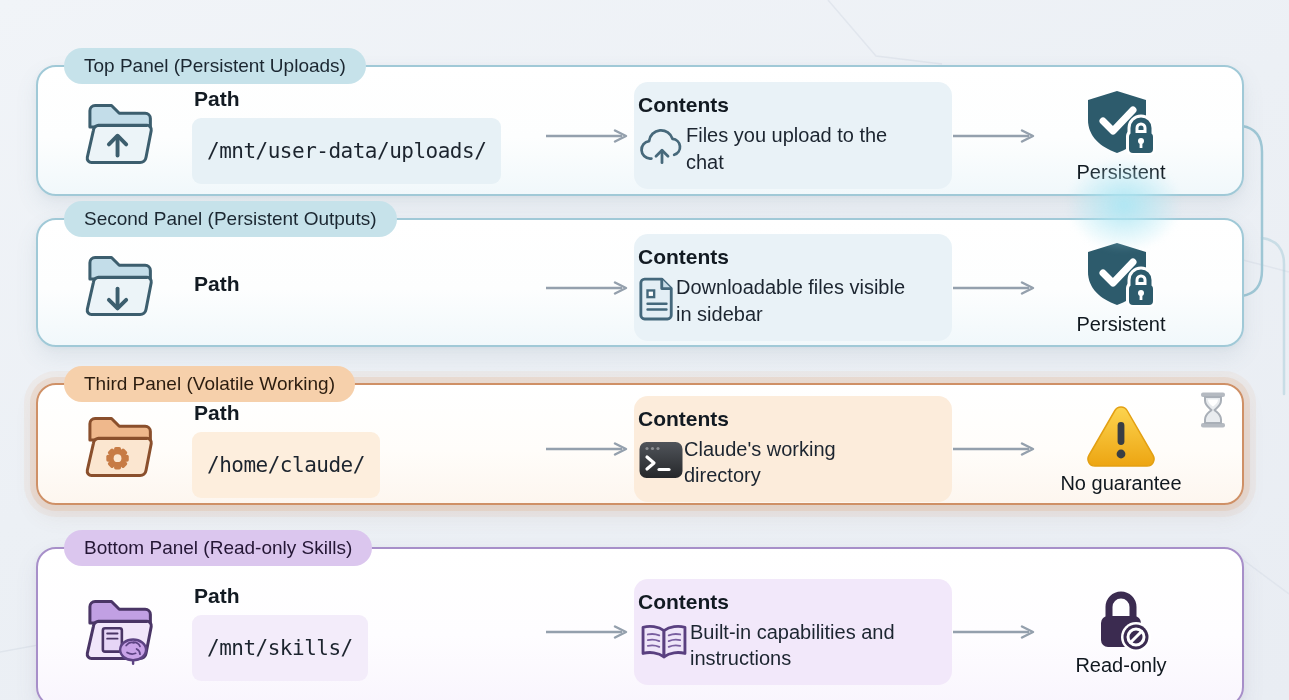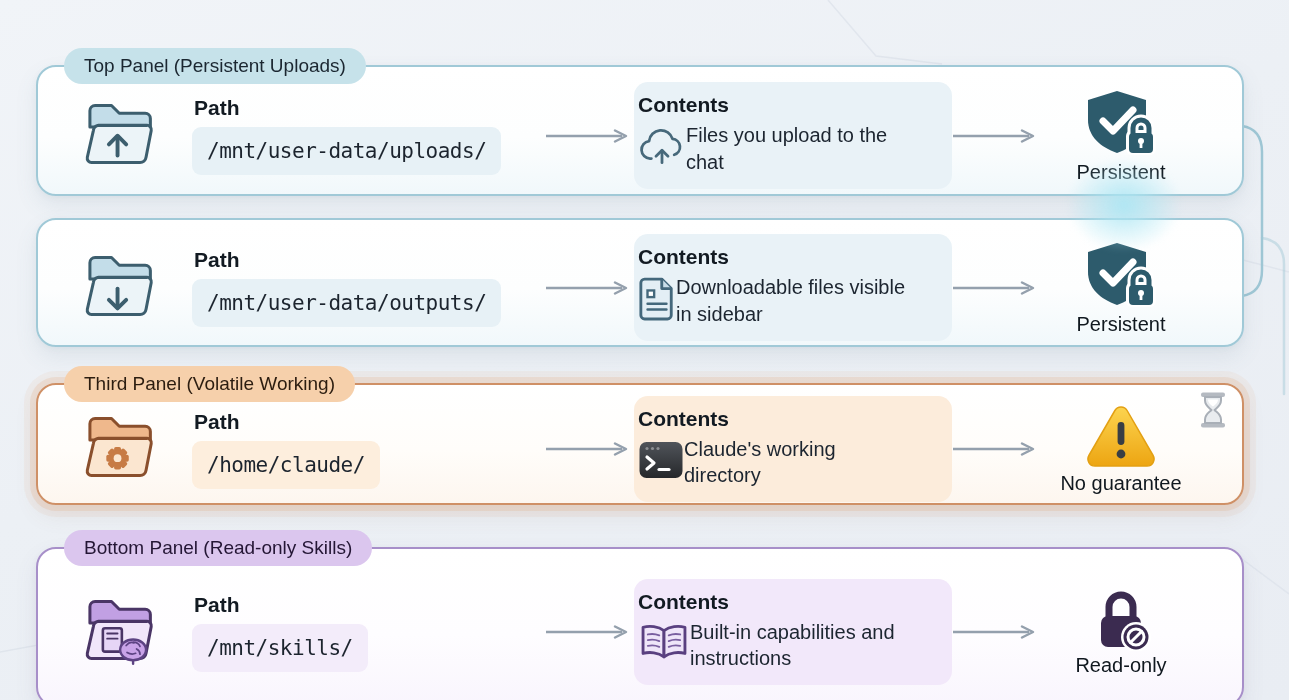--- a/index.html
+++ b/index.html
@@ -52,21 +52,21 @@
 
   .row {
     display:grid; height:100%; align-items:center; padding-top:10px;
     grid-template-columns:34px 98px 22px 352px 90px 318px 88px 1fr;
   }
   .folder { grid-column:2; justify-self:center; }
   .path-block { grid-column:4; }
   .path-title { font-size:21px; font-weight:700; color:#121a22; margin:0 0 7px 2px; }
   .code-pill {
     display:inline-block; font-family:"DejaVu Sans Mono", monospace;
-    font-size:21px; color:#1c242e; padding:12px 15px; border-radius:9px;
+    font-size:21px; color:#1c242e; padding:21px 15px; border-radius:9px;
     letter-spacing:-0.5px;
   }
   .code-teal   { background:#e7f1f6; }
   .code-orange { background:#fdeedd; }
   .code-purple { background:#f3ecfa;text-align:right; }
 
   .arrow1 { grid-column:5; justify-self:center; }
   .arrow2 { grid-column:7; justify-self:center; }
   .arrow svg { display:block; }
 
@@ -160,34 +160,34 @@
           <circle cx="58" cy="53" r="3" fill="#ffffff"></circle>
             <rect x="56.6" y="54" width="2.8" height="6" fill="#ffffff"></rect>
         </svg>
       </span>
       <div class="status-label">Persistent</div>
     </div>
   </div>
 </div>
 
 <div class="panel p-teal" id="panel-second">
+  <div class="pill pill-teal">Second Panel (Persistent Outputs)</div>
   <div class="row">
     <div class="folder">
       <svg width="84" height="76" viewBox="0 0 96 88">
         <path d="M12 36 V17 a6 6 0 0 1 6 -6 h19 l9 9 h30 a6 6 0 0 1 6 6 v10 z" fill="#c3dde9" stroke="#3c5e6e" stroke-width="3.5" stroke-linejoin="round"></path>
         <path d="M22 34 h56 a5 5 0 0 1 5 6 l-6 31 a7 7 0 0 1 -7 6 H14 a5 5 0 0 1 -5 -6 l7 -31 a7 7 0 0 1 6 -6 z" fill="#ecf4f8" stroke="#3c5e6e" stroke-width="3.5" stroke-linejoin="round"></path>
         <g stroke="#3c5e6e" stroke-width="4.5" fill="none" stroke-linecap="round" stroke-linejoin="round">
           <path d="M44 47 V69"></path>
             <path d="M34 60 l10 10 10 -10"></path>
         </g>
       </svg>
     </div>
     <div class="path-block">
       <div class="path-title">Path</div>
-      <span class="code-pill code-teal">/mnt/user-data/outputs/</span>
     </div>
     <div class="arrow arrow1">
       <svg width="90" height="16">
           <line x1="2" y1="8" x2="78" y2="8" stroke="#94a0ad" stroke-width="2.5"></line>
           <path d="M71 2.5 L82 8 L71 13.5" fill="none" stroke="#94a0ad" stroke-width="2.5" stroke-linecap="round" stroke-linejoin="round"></path>
         </svg>
     </div>
     <div class="card card-teal">
       <div class="card-title">Contents</div>
       <div class="card-row">

